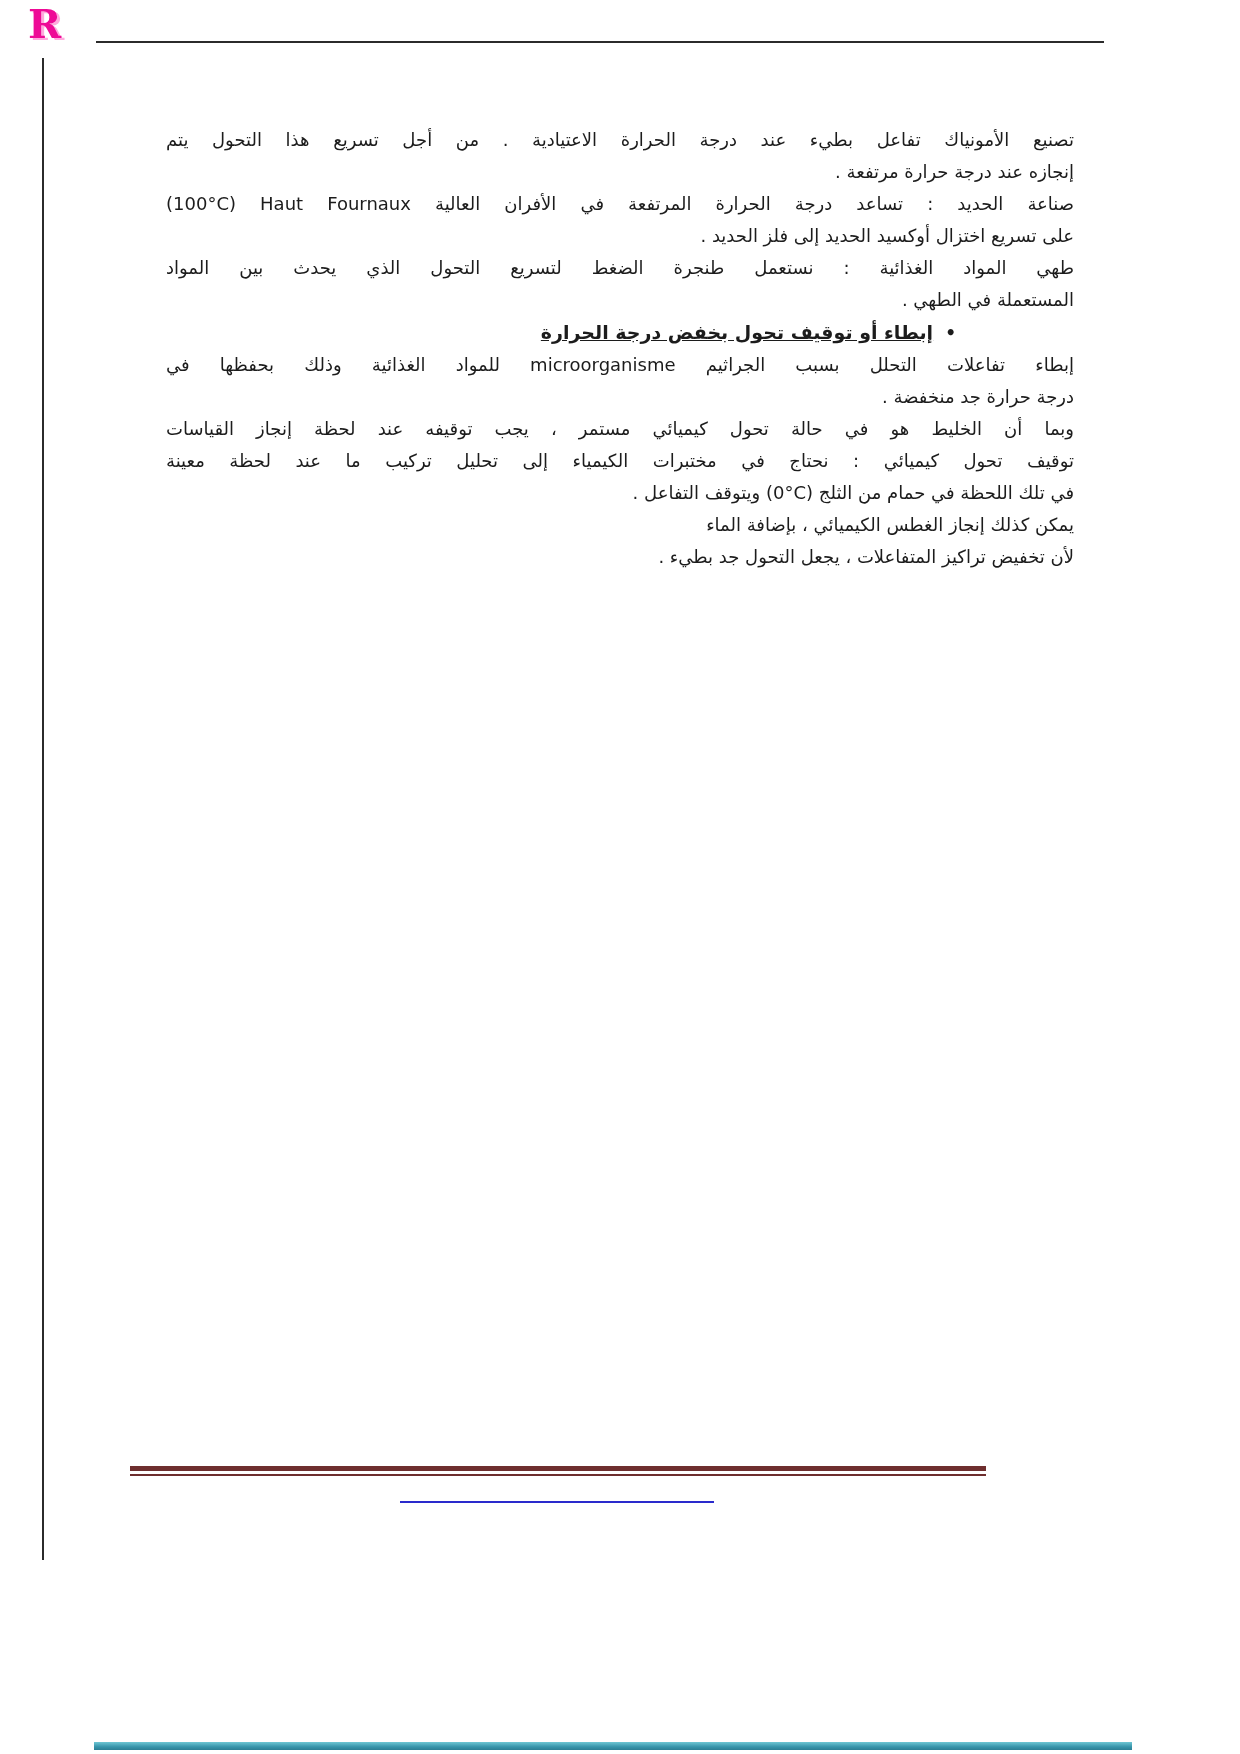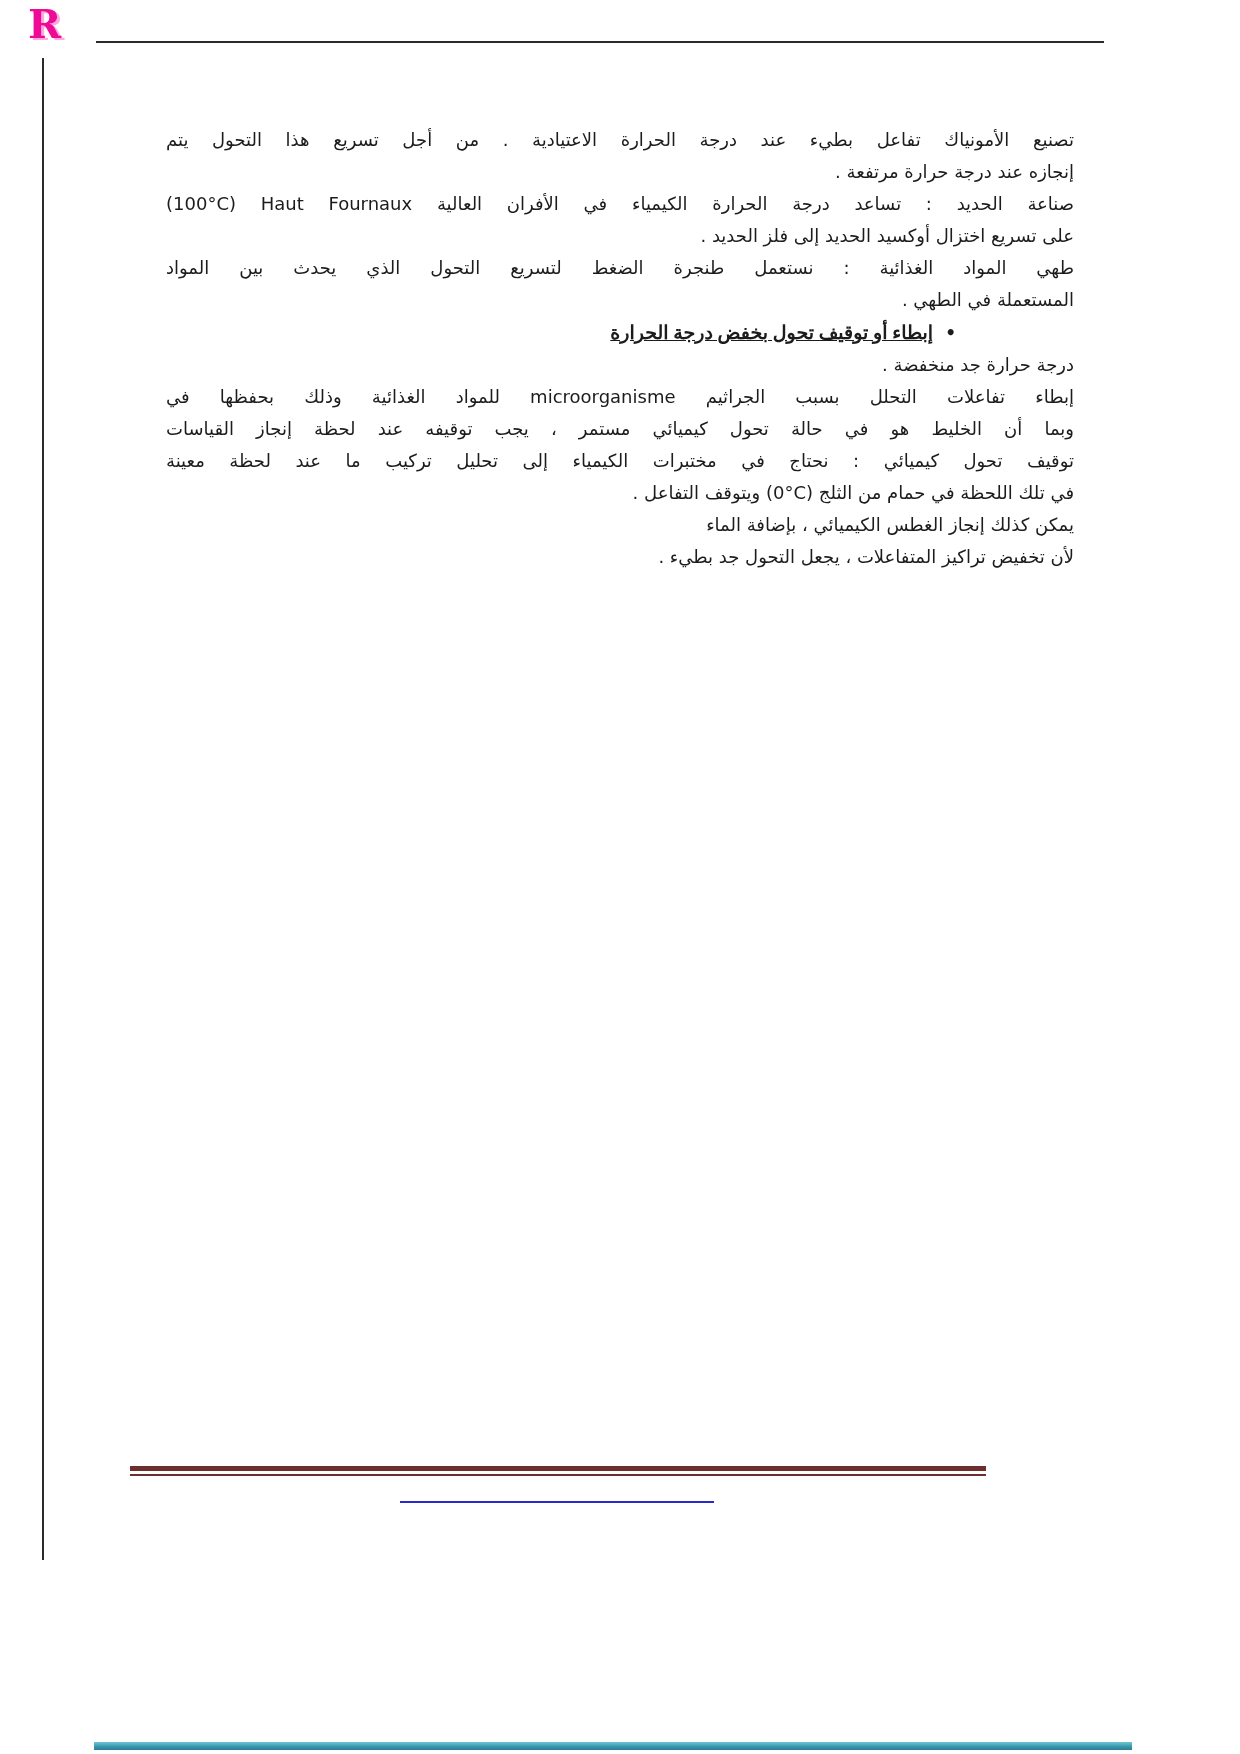--- a/index.html
+++ b/index.html
@@ -66,21 +66,20 @@
     font-weight:bold;
     font-size:19px;
   }
   .line.heading .bullet {
     display:inline-block;
     margin-left:12px;
     font-size:17px;
   }
   .line.heading .heading-text {
     text-decoration:underline;
-    font-family:Liberation Serif, serif;
   }
   
   .footer-rule {
     position:absolute;
     left:130px;
     top:1466px;
     width:856px;
   }
   .footer-rule .thick { height:5px; background:#6e2e2e; }
   .footer-rule .thin  { height:2px; background:#6e2e2e; margin-top:3px; }
@@ -107,31 +106,31 @@
 
 <div class="page">
 
   <div class="logo">R</div>
   <div class="top-rule"></div>
   <div class="left-rule"></div>
 
   <div class="content">
     <div class="line full">تصنيع الأمونياك تفاعل بطيء عند درجة الحرارة الاعتيادية . من أجل تسريع هذا التحول يتم</div>
     <div class="line">إنجازه عند درجة حرارة مرتفعة .</div>
-    <div class="line full">صناعة الحديد : تساعد درجة الحرارة الكيمياء في الأفران العالية ⁦(100°C) Haut Fournaux⁩</div>
+    <div class="line full">صناعة الحديد : تساعد درجة الحرارة المرتفعة في الأفران العالية ⁦(100°C) Haut Fournaux⁩</div>
     <div class="line">على تسريع اختزال أوكسيد الحديد إلى فلز الحديد .</div>
     <div class="line full">طهي المواد الغذائية : نستعمل طنجرة الضغط لتسريع التحول الذي يحدث بين المواد</div>
     <div class="line">المستعملة في الطهي .</div>
 
     <div class="line heading">
       <span class="bullet">•</span><span class="heading-text">إبطاء أو توقيف تحول بخفض درجة الحرارة</span>
     </div>
 
+    <div class="line full">إبطاء تفاعلات التحلل بسبب الجراثيم microorganisme للمواد الغذائية وذلك بحفظها في</div>
     <div class="line">درجة حرارة جد منخفضة .</div>
-    <div class="line full">إبطاء تفاعلات التحلل بسبب الجراثيم microorganisme للمواد الغذائية وذلك بحفظها في</div>
     <div class="line full">وبما أن الخليط هو في حالة تحول كيميائي مستمر ، يجب توقيفه عند لحظة إنجاز القياسات</div>
     <div class="line full">توقيف تحول كيميائي : نحتاج في مختبرات الكيمياء إلى تحليل تركيب ما عند لحظة معينة</div>
     <div class="line">في تلك اللحظة في حمام من الثلج ⁦(0°C)⁩ ويتوقف التفاعل .</div>
     <div class="line">يمكن كذلك إنجاز الغطس الكيميائي ، بإضافة الماء</div>
     <div class="line">لأن تخفيض تراكيز المتفاعلات ، يجعل التحول جد بطيء .</div>
   </div>
 
   <div class="footer-rule">
     <div class="thick"></div>
     <div class="thin"></div>

